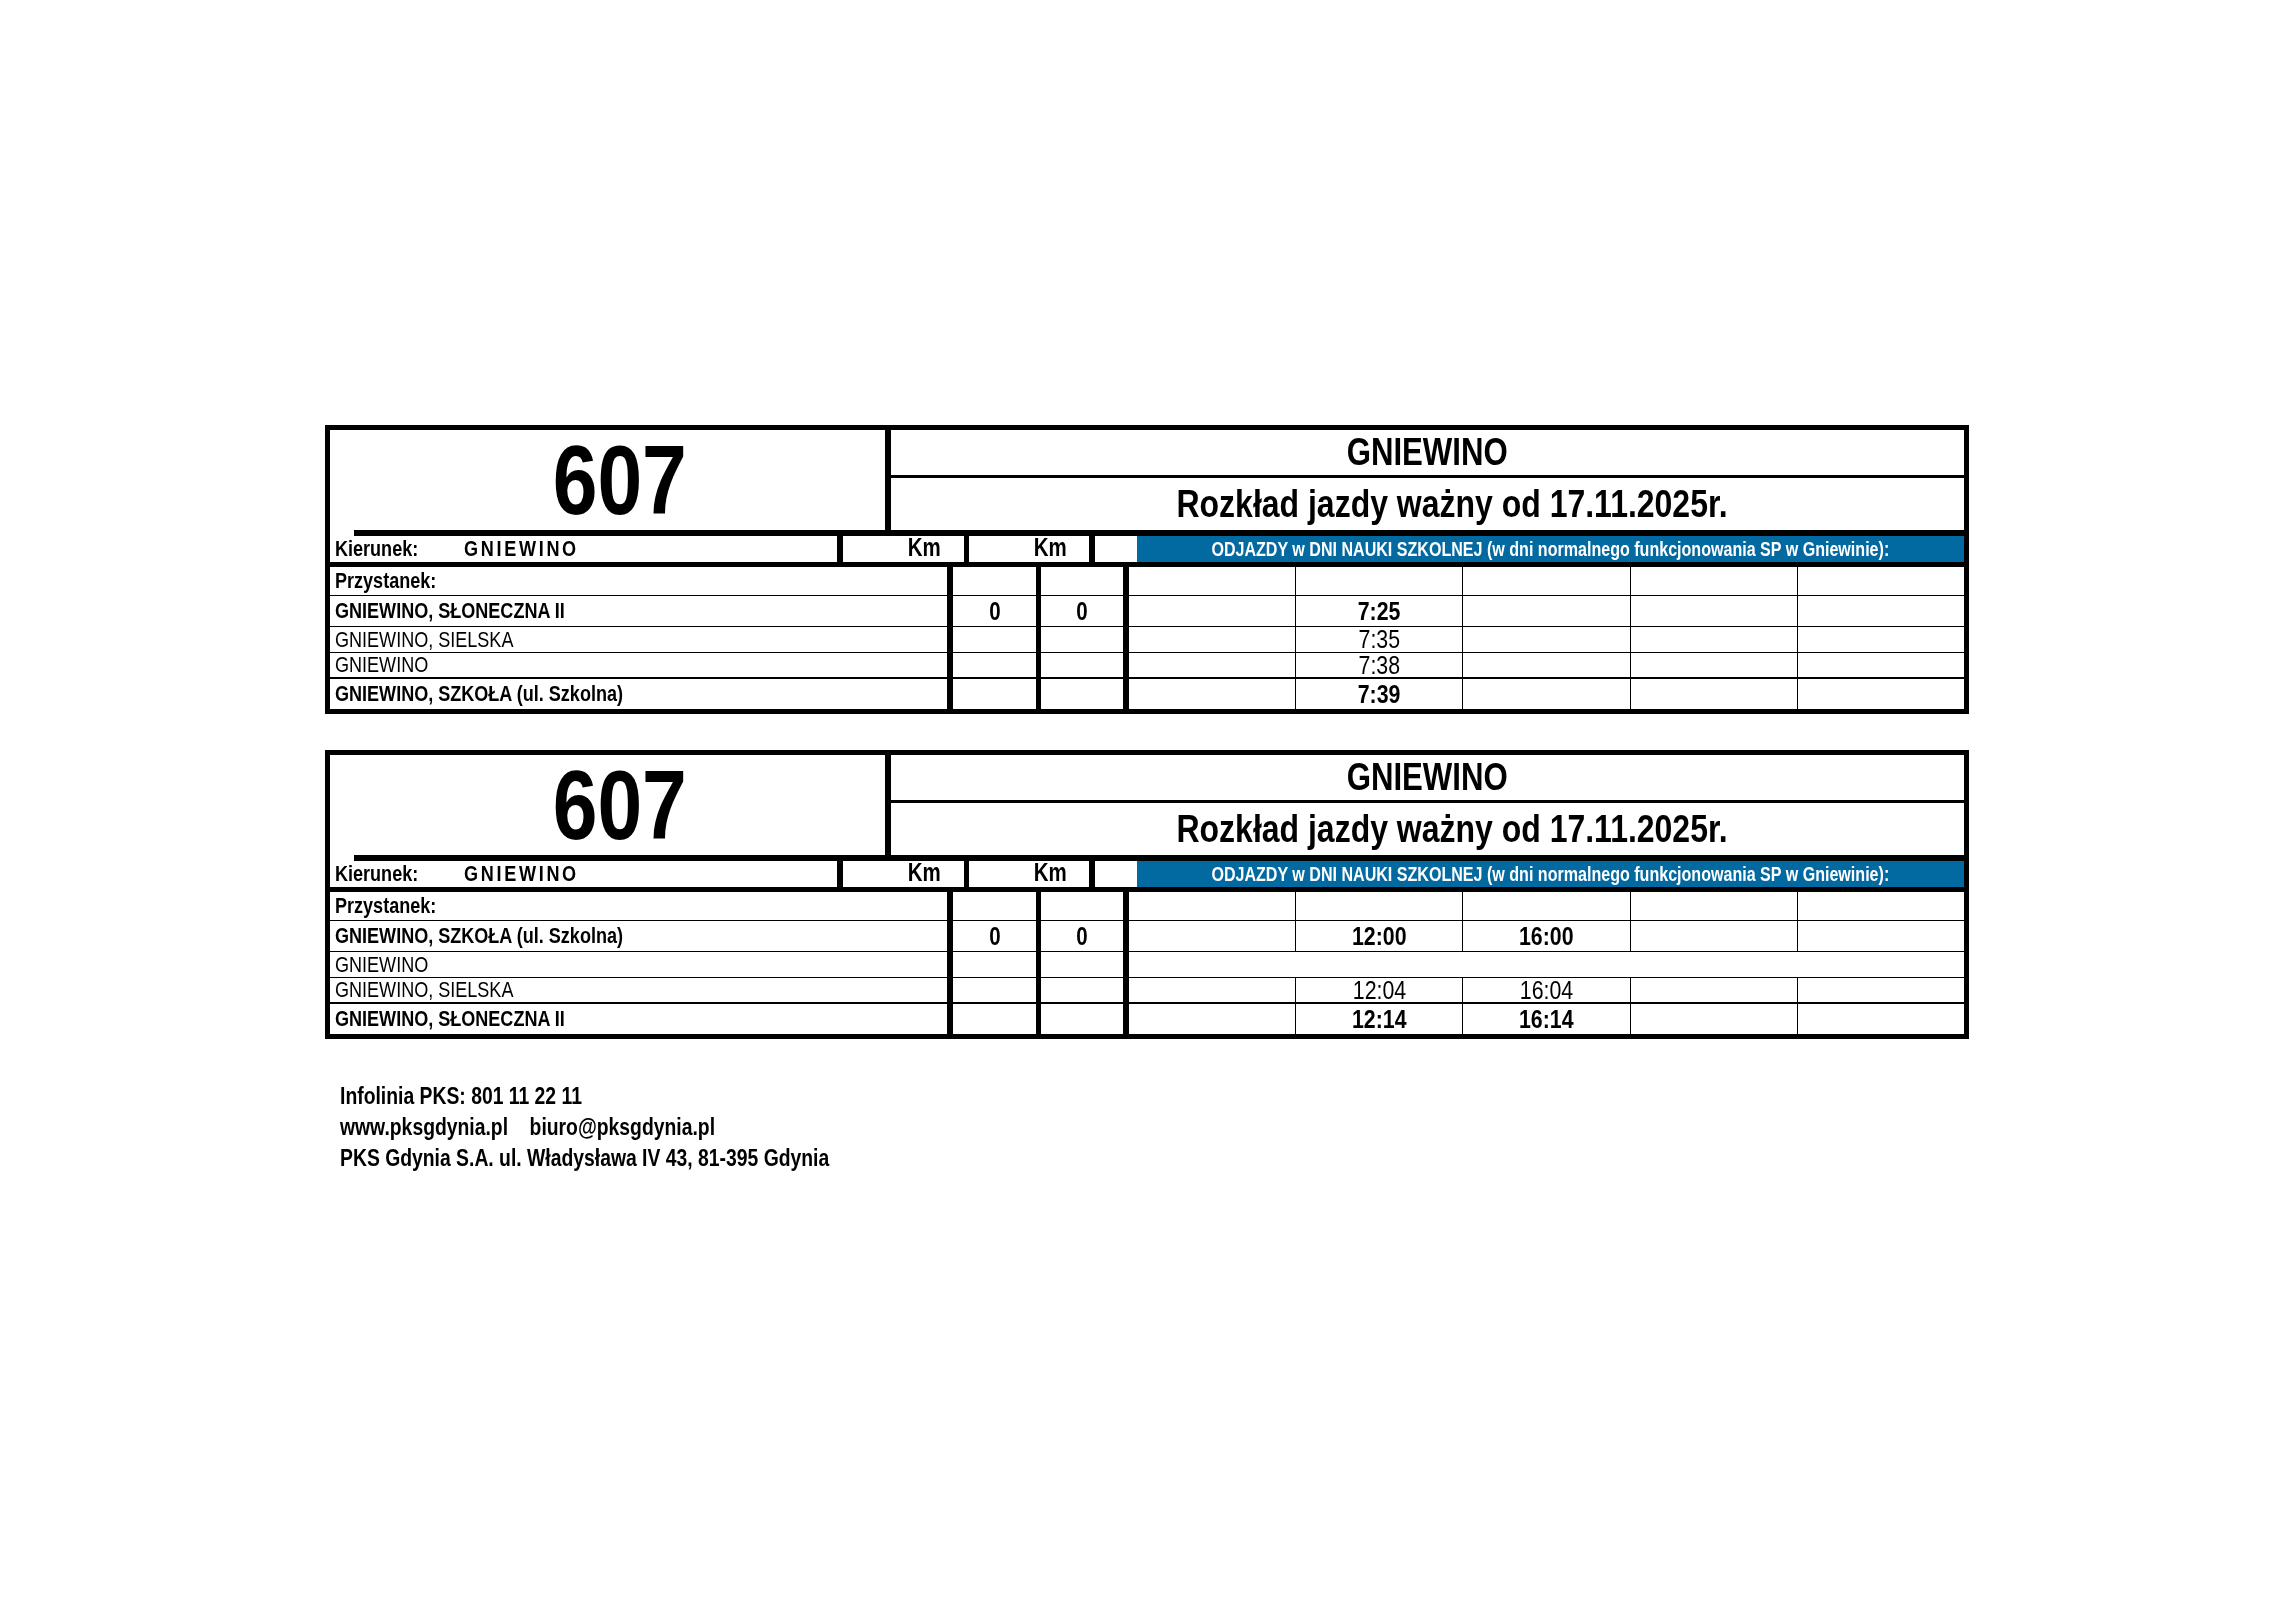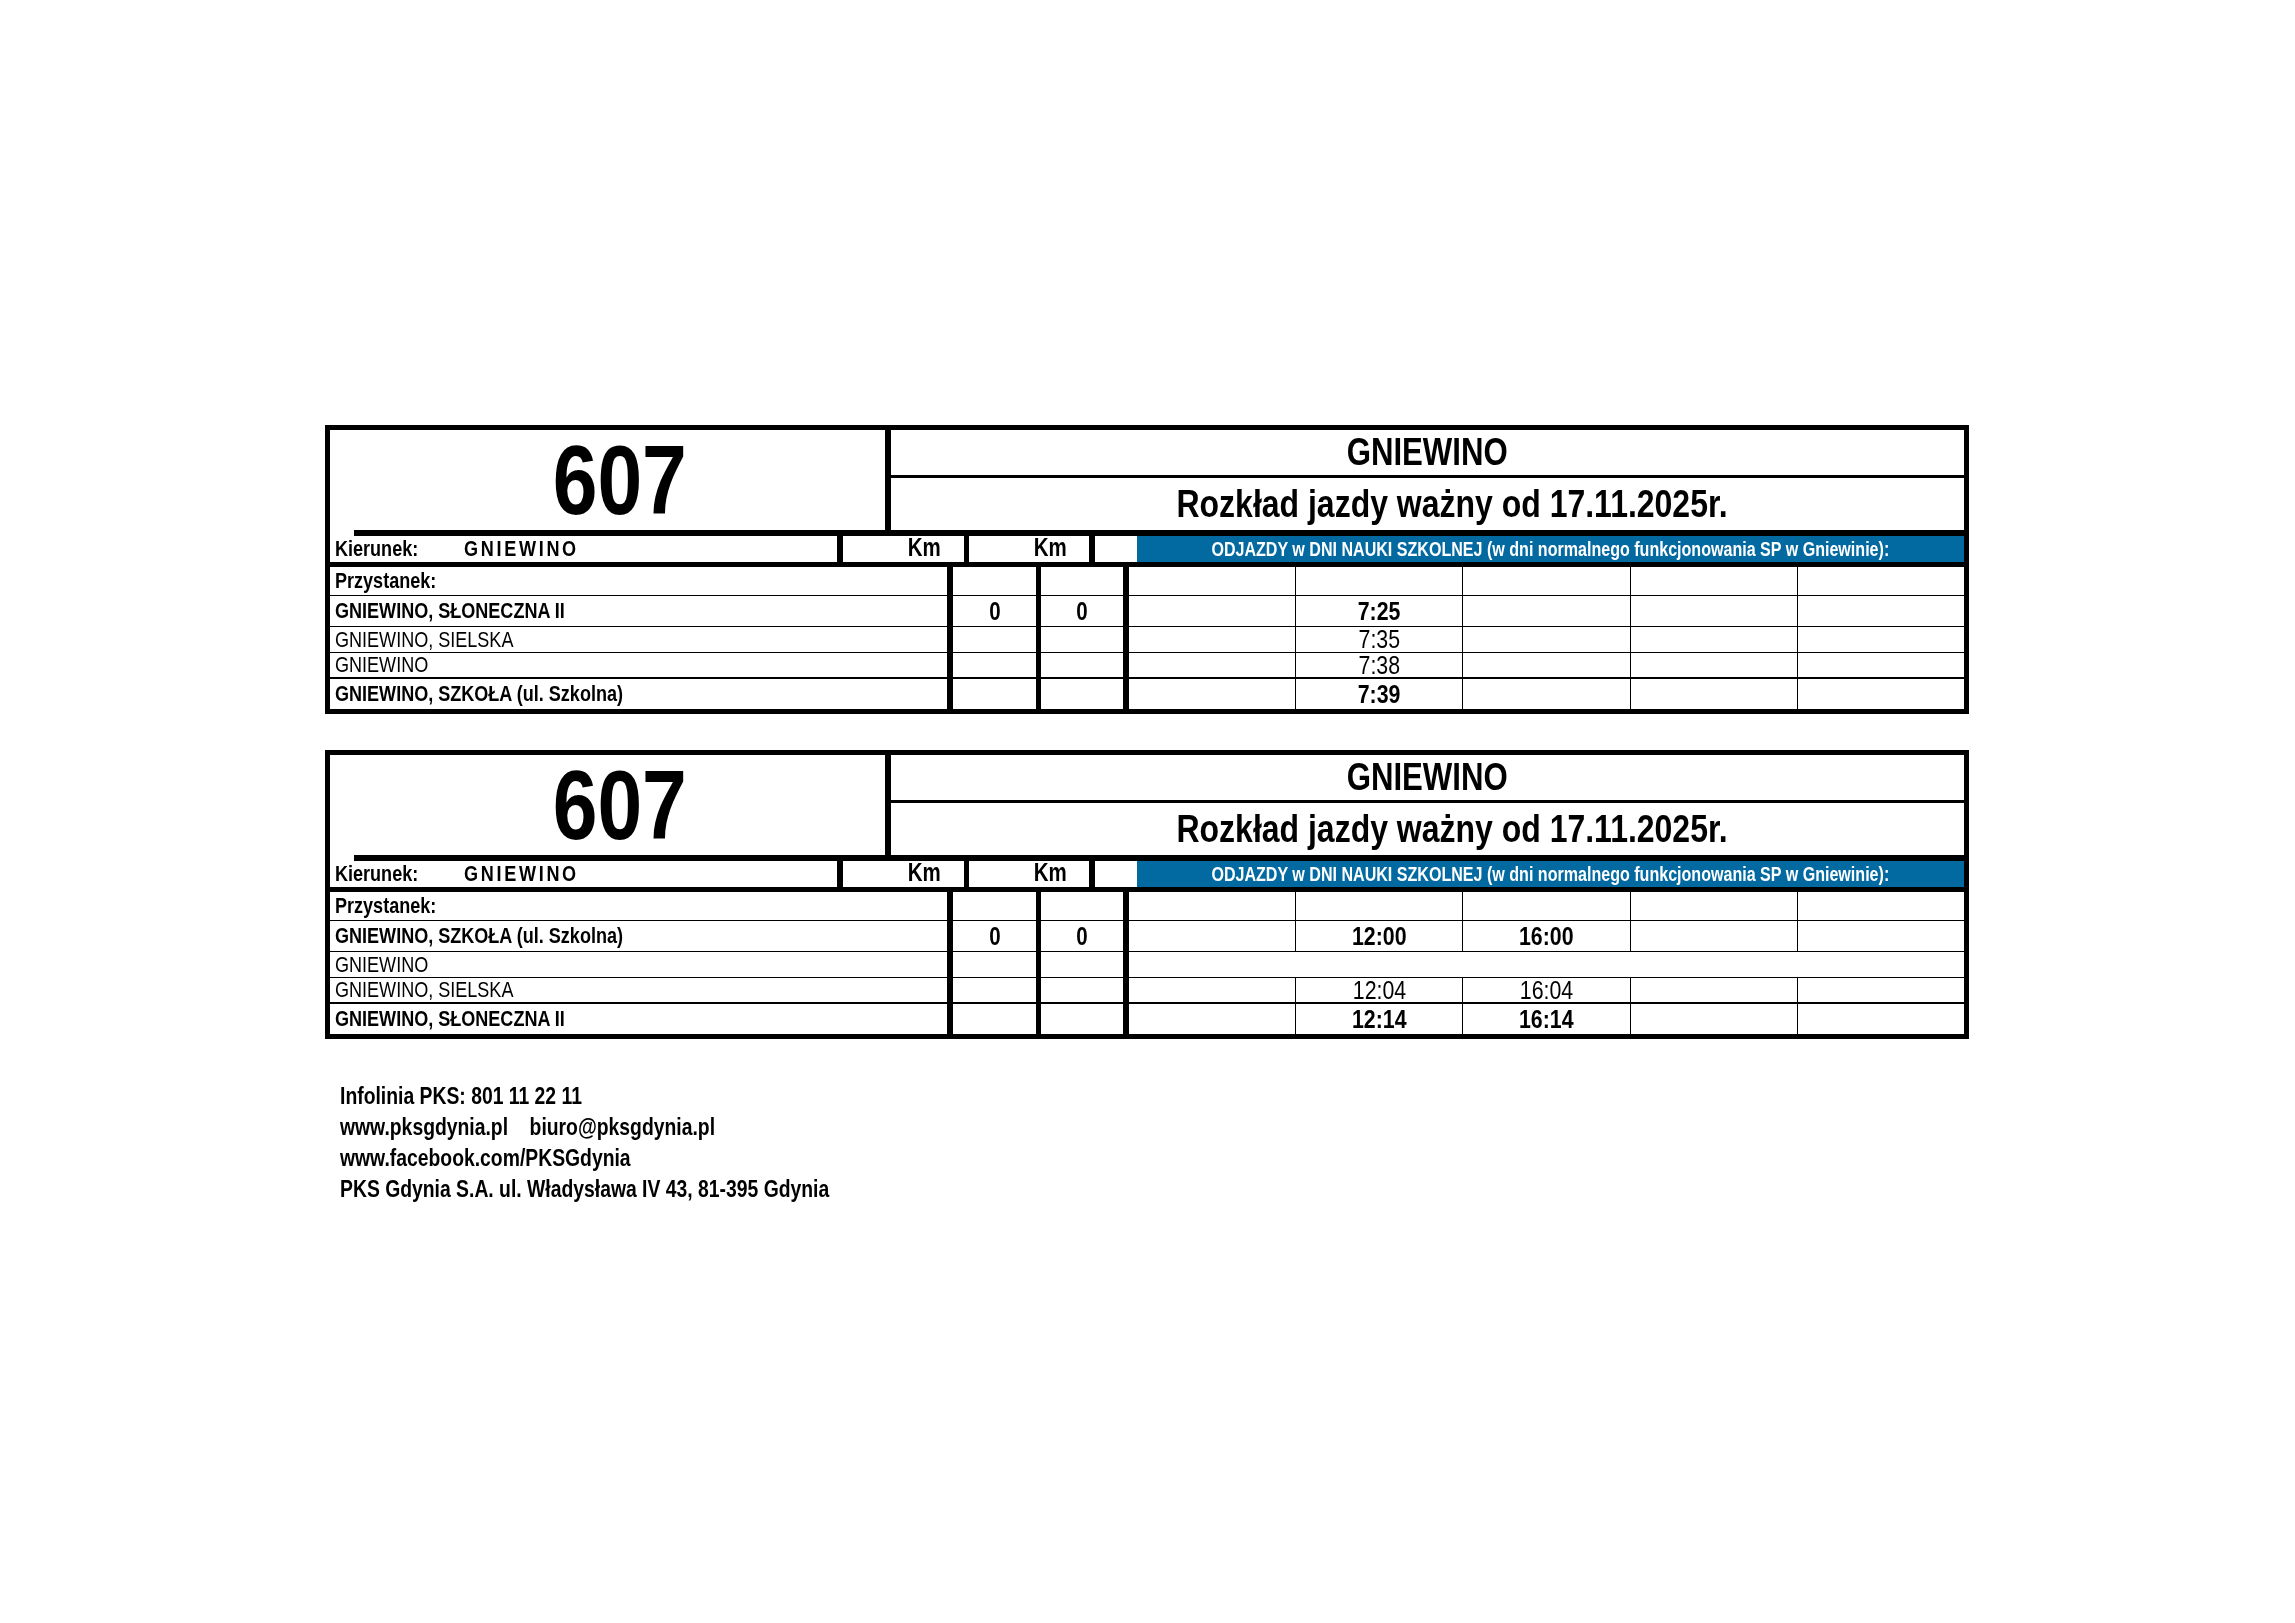--- a/index.html
+++ b/index.html
@@ -376,19 +376,16 @@
 </div>
 
 <div class="footer">
   <div class="fline">
       <span class="txt cx">Infolinia PKS: 801 11 22 11</span>
     </div>
   <div class="fline">
       <span class="txt cx">www.pksgdynia.pl    biuro@pksgdynia.pl</span>
     </div>
   <div class="fline">
-      <span class="txt cx">www.facebook.com/PKSGdynia</span>
-    </div>
-  <div class="fline">
       <span class="txt cx">PKS Gdynia S.A. ul. Władysława IV 43, 81-395 Gdynia</span>
     </div>
 </div>
 
 
 </body></html>

